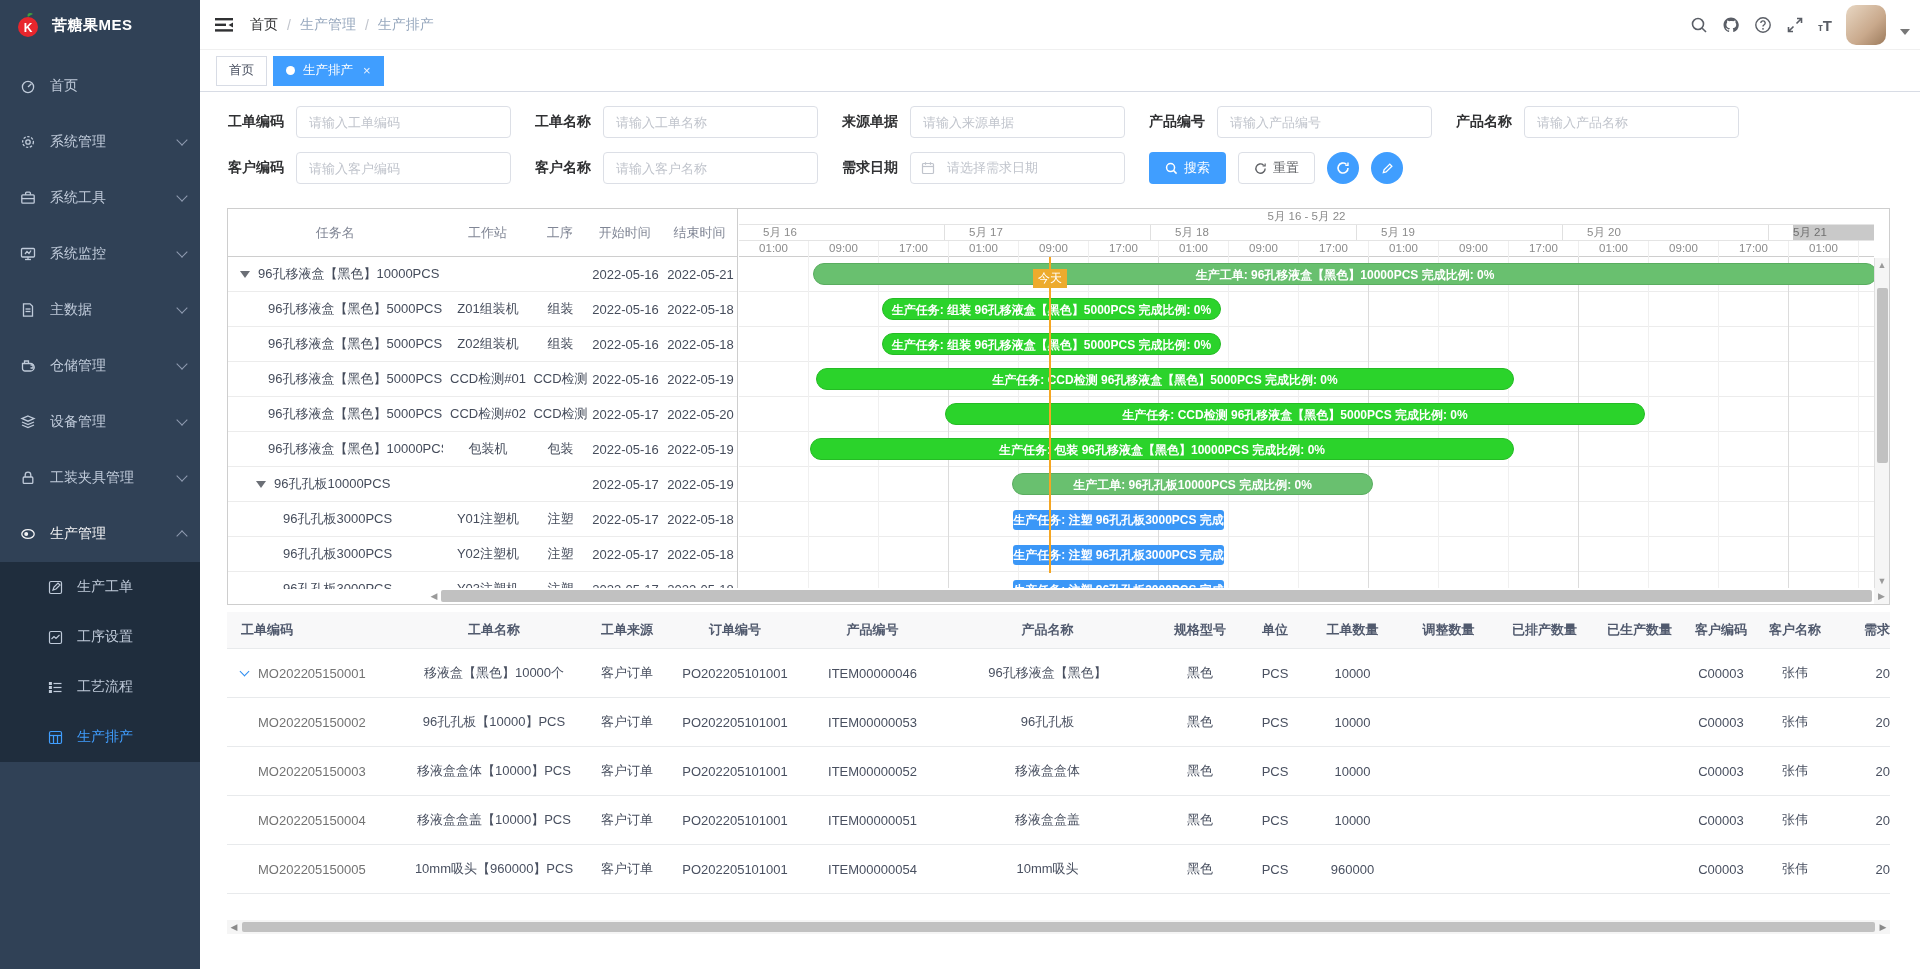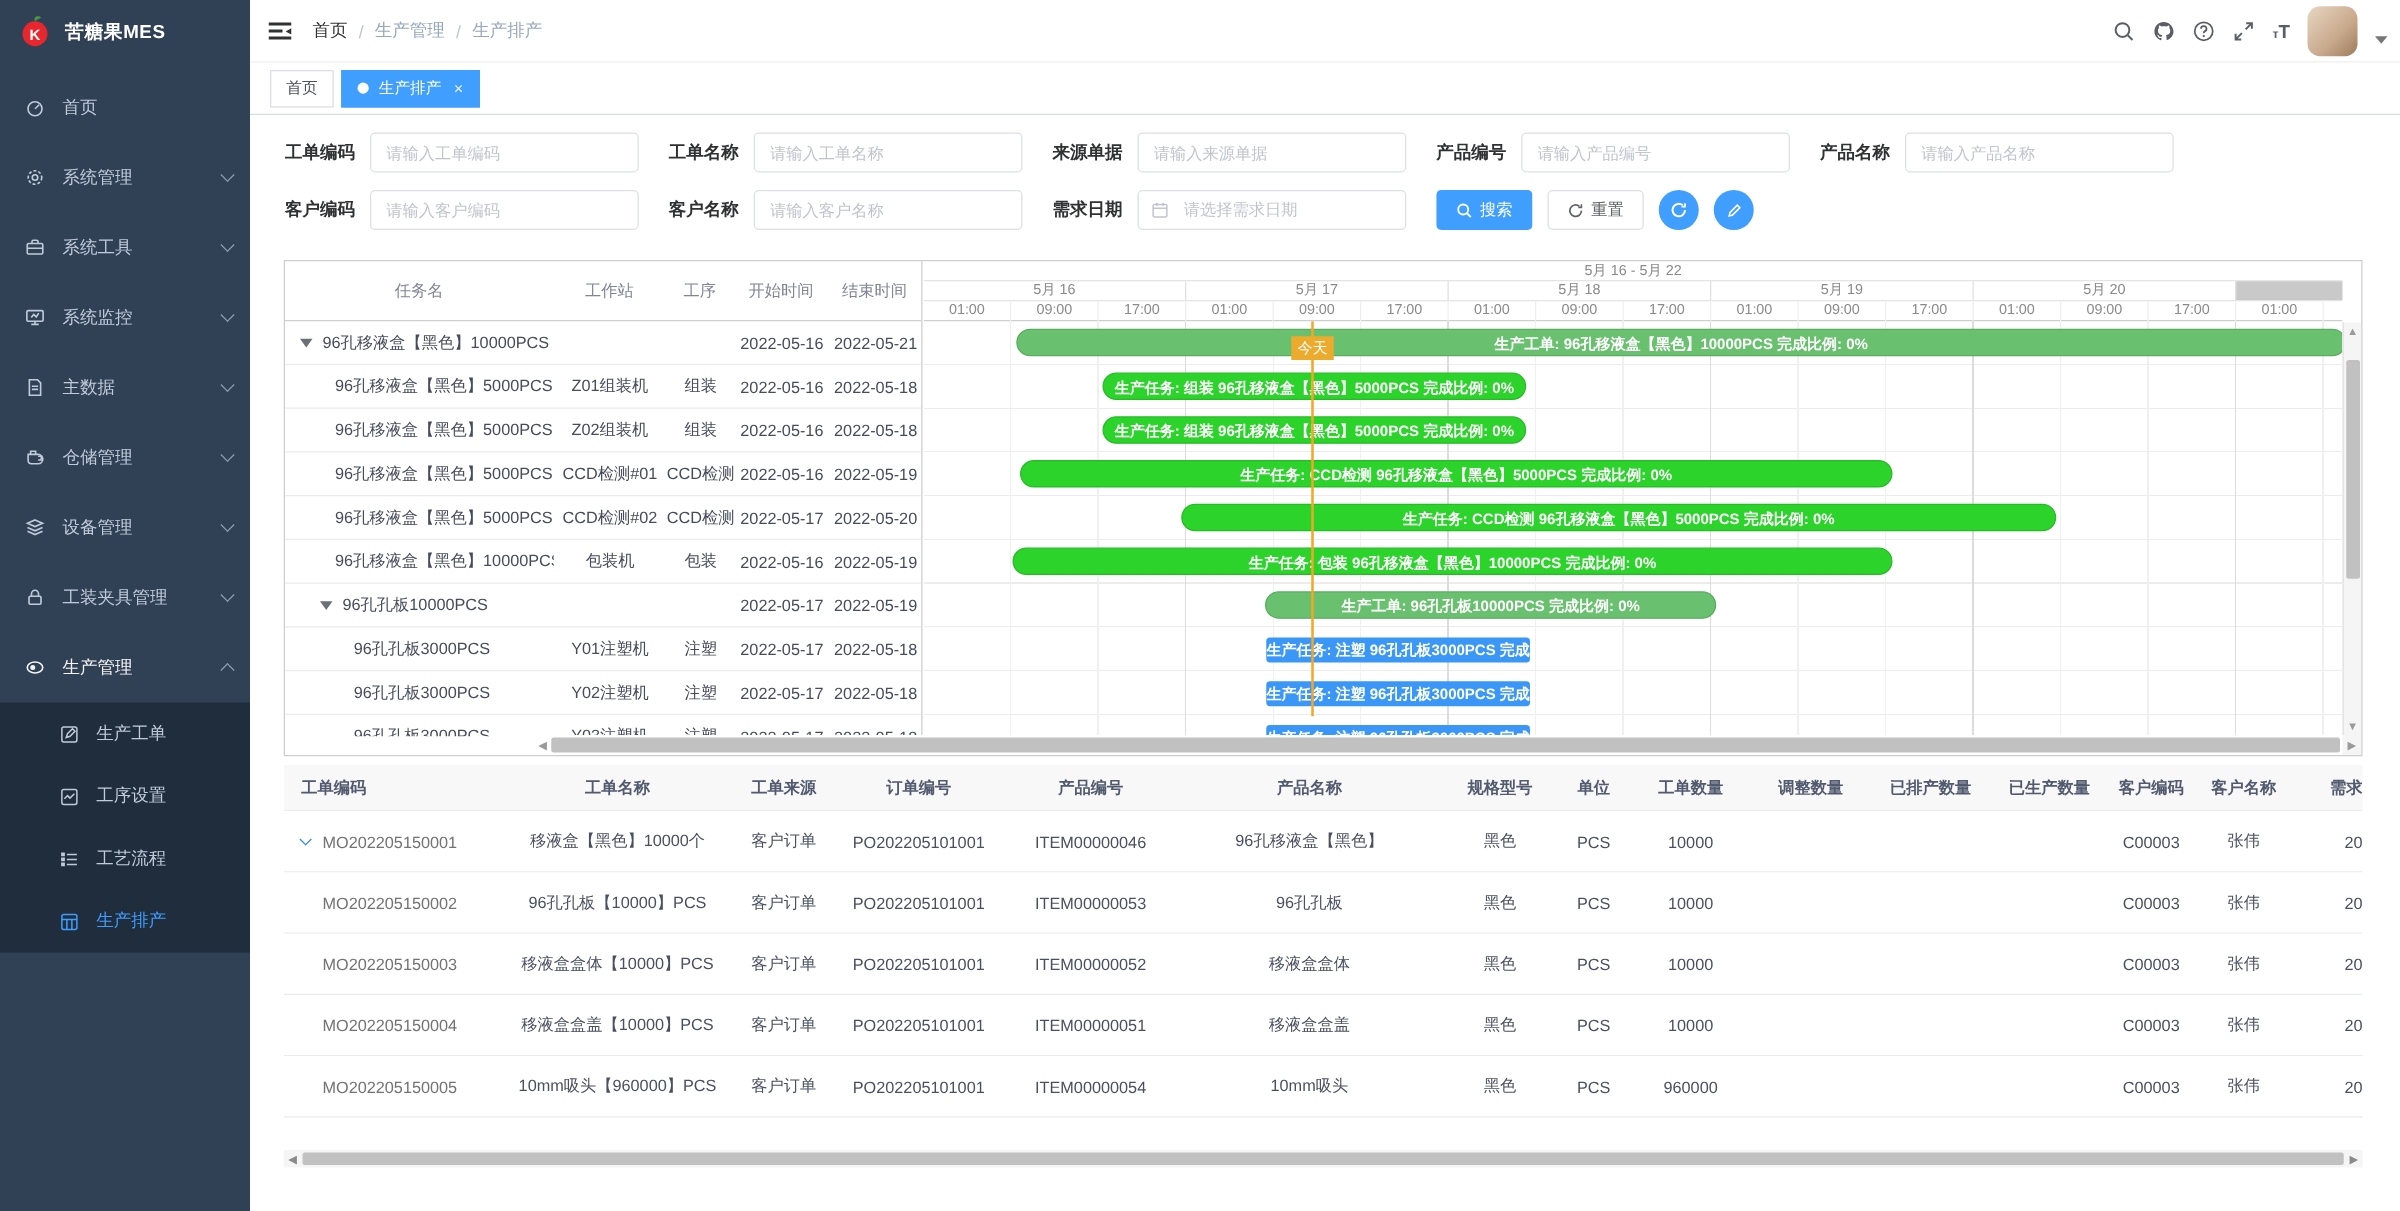--- a/index.html
+++ b/index.html
@@ -70,21 +70,21 @@
   .g-lrow span { overflow:hidden; text-align:center; flex:none; }
   .g-lrow .name { text-align:left; display:flex; align-items:center; }
   .g-lrow .name.child { padding-left:40px; }
   .g-lrow .name.parent { padding-left:12px; font-weight:normal; }
   .tri { width:0; height:0; border-left:5px solid transparent; border-right:5px solid transparent; border-top:7px solid #6b6f76; margin-right:8px; flex:none; }
   .g-right { position:absolute; left:511px; top:0; right:15px; height:100%; overflow:hidden; }
   .g-rhead { height:48px; border-bottom:1px solid #cecece; }
   .g-hrow { height:16px; display:flex; border-bottom:1px solid #e4e4e4; color:#8a8a8a; font-size:11.5px; }
   .g-hrow:last-child { border-bottom:none; }
   .g-range { justify-content:center; align-items:center; }
-  .g-day { width:210px; flex:none; text-align:center; line-height:15px; border-right:1px solid #e0e0e0; overflow:hidden; }
+  .g-day { width:182px; flex:none; text-align:left; line-height:15px; border-right:1px solid #e0e0e0; overflow:hidden;margin-left:24px; }
   .g-day.weekend { background:#c9c9c9; color:#6f6f6f; }
   .g-hour { width:70px; flex:none; text-align:center; line-height:15px; border-right:1px solid #efefef; }
   .g-rows { position:relative; height:332px; overflow:hidden;
     background-image:
       repeating-linear-gradient(to right, transparent 0 209px, #dcdcdc 209px 210px),
       repeating-linear-gradient(to right, transparent 0 69px, #f0f0f0 69px 70px),
       repeating-linear-gradient(to bottom, transparent 0 34px, #ececec 34px 35px);
   }
   .g-rowline { position:relative; height:35px; }
   .g-bar { position:absolute; top:6px; height:22px; border-radius:12px; color:#fff; font-size:12px; font-weight:bold; line-height:22px; text-align:center; overflow:hidden; white-space:nowrap; }

